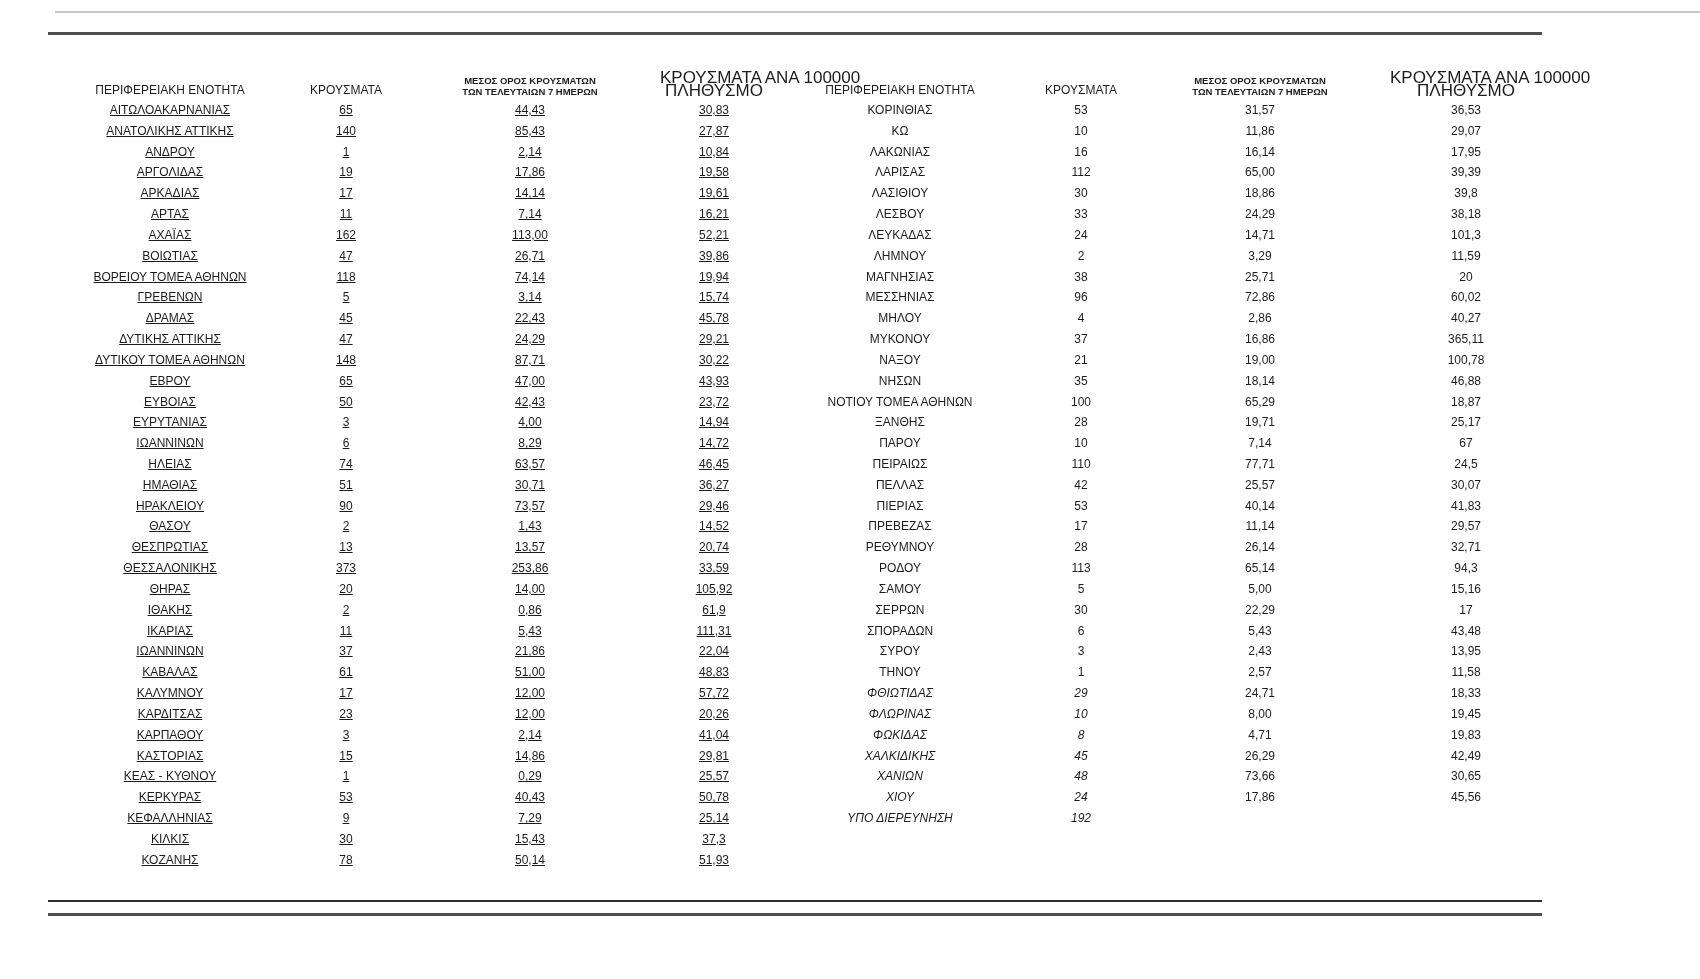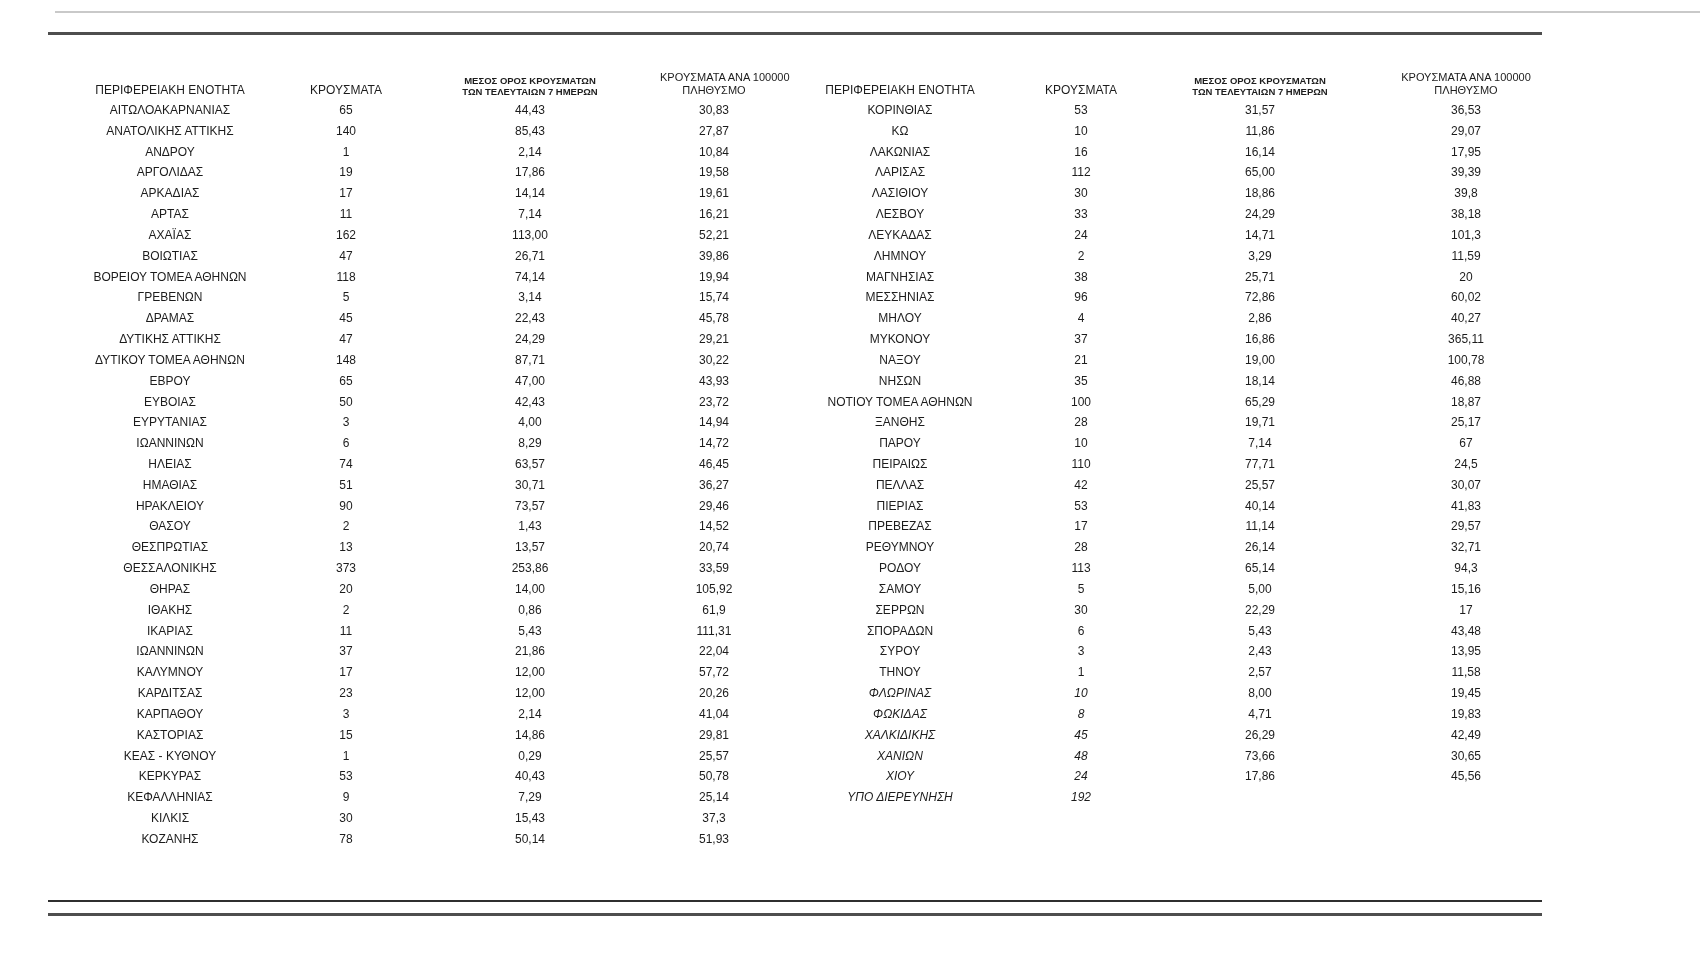--- a/index.html
+++ b/index.html
@@ -14,27 +14,27 @@
   .rule-bottom-2{top:913px;left:48px;width:1494px;height:3px;background:#4e4e4e;}
 
   .table-zone{position:absolute;left:48px;top:50px;width:1494px;}
   .thead{
     display:grid;
     grid-template-columns:244px 108px 260px 108px 264px 98px 260px 152px;
     align-items:end;height:47px;padding-bottom:3px;
   }
   .hcell{text-align:center;font-size:12px;line-height:13px;white-space:nowrap;}
   .hcell.small{font-size:9.5px;line-height:11px;font-weight:600;}
-  .hcell.per{font-size:11px;line-height:13px;}
+  .hcell.per{font-size:17px;line-height:13px;}
 
   .tbodies{display:flex;}
   .tbody-left{width:720px;}
   .tbody-right{width:774px;}
   .trow{display:grid;height:20.84px;align-items:center;}
-  .tbody-left .trow{grid-template-columns:244px 108px 260px 108px;}
+  .tbody-left .trow{grid-template-columns:244px 108px 260px 108px;text-decoration:underline;}
   .tbody-right .trow{grid-template-columns:264px 98px 260px 152px;}
   .cell{text-align:center;font-size:12px;line-height:13px;white-space:nowrap;}
   .trow.italic .region,.trow.italic .cases{font-style:italic;}
 </style>
 </head>
 <body>
 
 <div class="rule rule-top-light"></div>
 <div class="rule rule-top-dark"></div>
 
@@ -219,20 +219,26 @@
           <div class="cell avg7">5,43</div>
           <div class="cell per100k">111,31</div>
         </div>
         <div class="trow">
           <div class="cell region">ΙΩΑΝΝΙΝΩΝ</div>
           <div class="cell cases">37</div>
           <div class="cell avg7">21,86</div>
           <div class="cell per100k">22,04</div>
         </div>
         <div class="trow">
+          <div class="cell region">ΚΑΒΑΛΑΣ</div>
+          <div class="cell cases">61</div>
+          <div class="cell avg7">51,00</div>
+          <div class="cell per100k">48,83</div>
+        </div>
+        <div class="trow">
           <div class="cell region">ΚΑΛΥΜΝΟΥ</div>
           <div class="cell cases">17</div>
           <div class="cell avg7">12,00</div>
           <div class="cell per100k">57,72</div>
         </div>
         <div class="trow">
           <div class="cell region">ΚΑΡΔΙΤΣΑΣ</div>
           <div class="cell cases">23</div>
           <div class="cell avg7">12,00</div>
           <div class="cell per100k">20,26</div>
@@ -441,20 +447,26 @@
           <div class="cell region">ΣΥΡΟΥ</div>
           <div class="cell cases">3</div>
           <div class="cell avg7">2,43</div>
           <div class="cell per100k">13,95</div>
         </div>
         <div class="trow">
           <div class="cell region">ΤΗΝΟΥ</div>
           <div class="cell cases">1</div>
           <div class="cell avg7">2,57</div>
           <div class="cell per100k">11,58</div>
+        </div>
+        <div class="trow italic">
+          <div class="cell region">ΦΘΙΩΤΙΔΑΣ</div>
+          <div class="cell cases">29</div>
+          <div class="cell avg7">24,71</div>
+          <div class="cell per100k">18,33</div>
         </div>
         <div class="trow italic">
           <div class="cell region">ΦΛΩΡΙΝΑΣ</div>
           <div class="cell cases">10</div>
           <div class="cell avg7">8,00</div>
           <div class="cell per100k">19,45</div>
         </div>
         <div class="trow italic">
           <div class="cell region">ΦΩΚΙΔΑΣ</div>
           <div class="cell cases">8</div>

